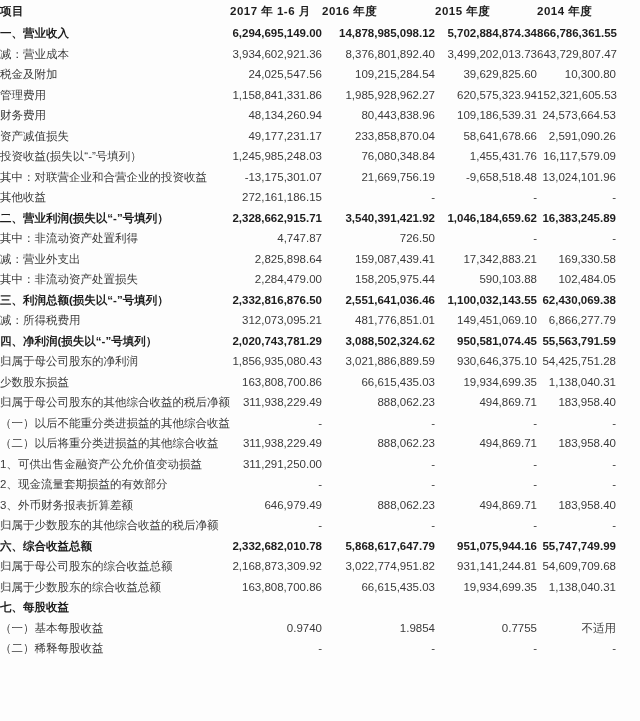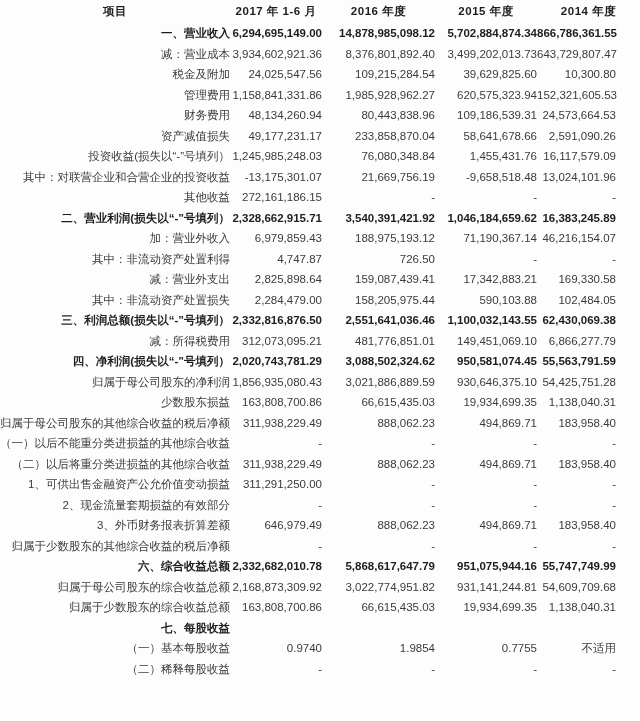--- a/index.html
+++ b/index.html
@@ -24,25 +24,25 @@
     line-height: 20.5px;
     white-space: nowrap;
     overflow: visible;
     padding: 0;
   }
   table.fin thead th {
     font-weight: 700;
     color: #1d1d1d;
     height: 23px;
     line-height: 23px;
-    text-align: center;
+    text-align: left;
     letter-spacing: 0.5px;
   }
   td.lbl {
-    text-align: right;
+    text-align: left;
     padding-left: 10px;
   }
   td.num {
     text-align: right;
   }
   td.num.last, th.last {
     padding-right: 24px;
   }
   tr.bold td {
     font-weight: 700;
@@ -134,27 +134,20 @@
         <td class="num last">-</td>
       </tr>
       <tr class="bold">
         <td class="lbl">二、营业利润(损失以“-”号填列）</td>
         <td class="num">2,328,662,915.71</td>
         <td class="num">3,540,391,421.92</td>
         <td class="num">1,046,184,659.62</td>
         <td class="num last">16,383,245.89</td>
       </tr>
       <tr>
-        <td class="lbl">加：营业外收入</td>
-        <td class="num">6,979,859.43</td>
-        <td class="num">188,975,193.12</td>
-        <td class="num">71,190,367.14</td>
-        <td class="num last">46,216,154.07</td>
-      </tr>
-      <tr>
         <td class="lbl">其中：非流动资产处置利得</td>
         <td class="num">4,747.87</td>
         <td class="num">726.50</td>
         <td class="num">-</td>
         <td class="num last">-</td>
       </tr>
       <tr>
         <td class="lbl">减：营业外支出</td>
         <td class="num">2,825,898.64</td>
         <td class="num">159,087,439.41</td>

